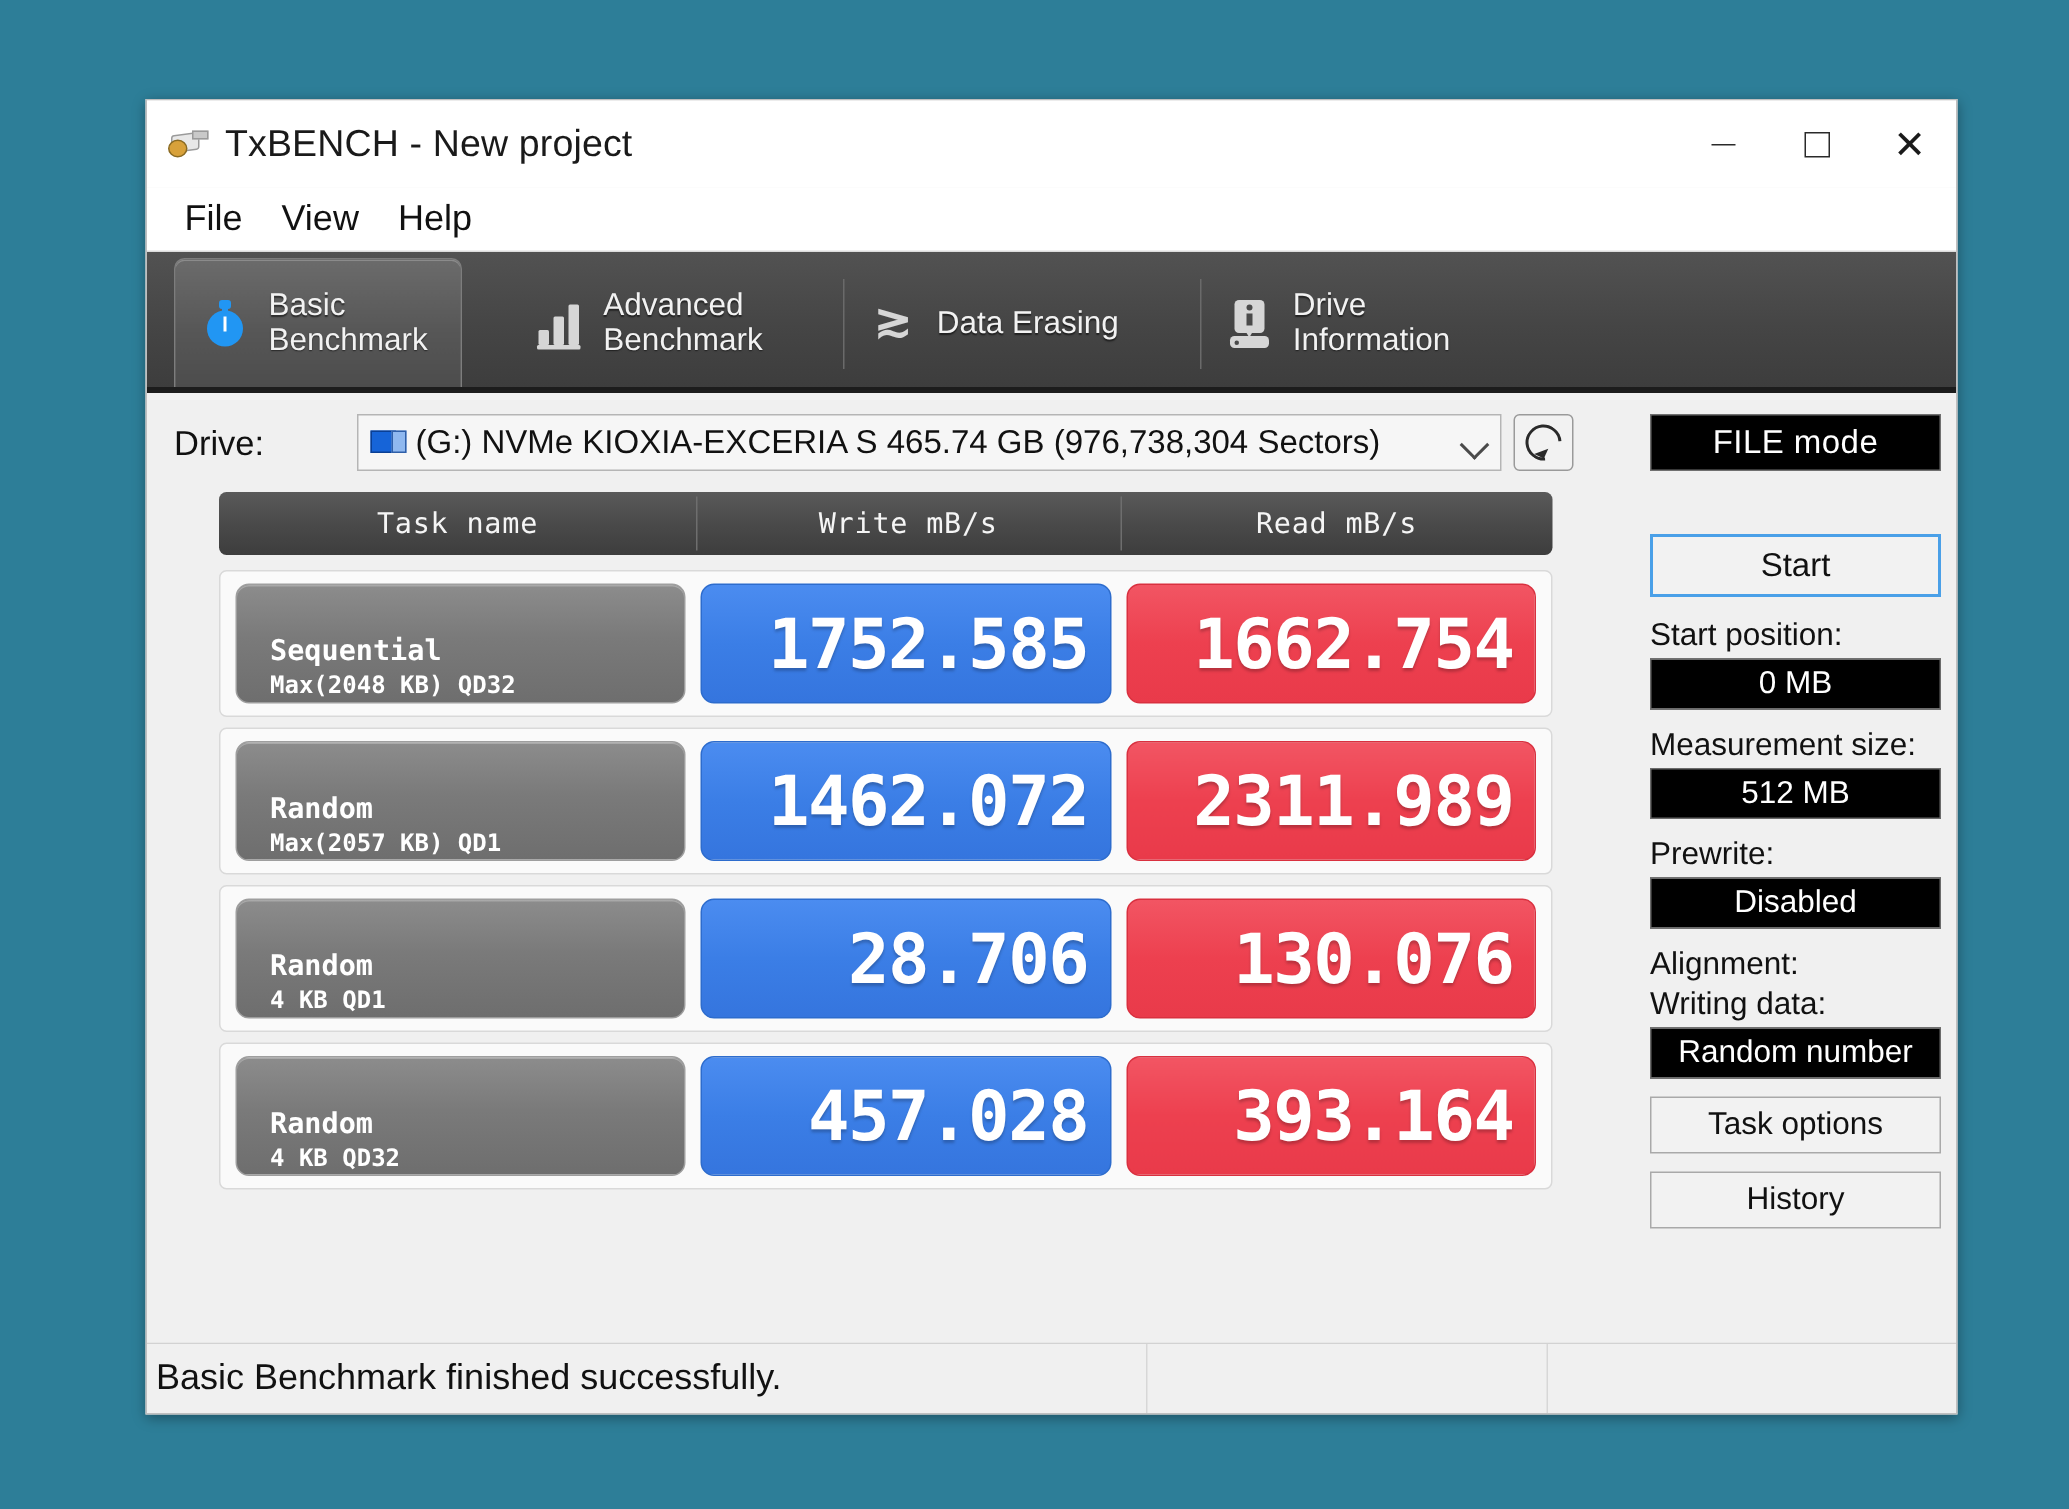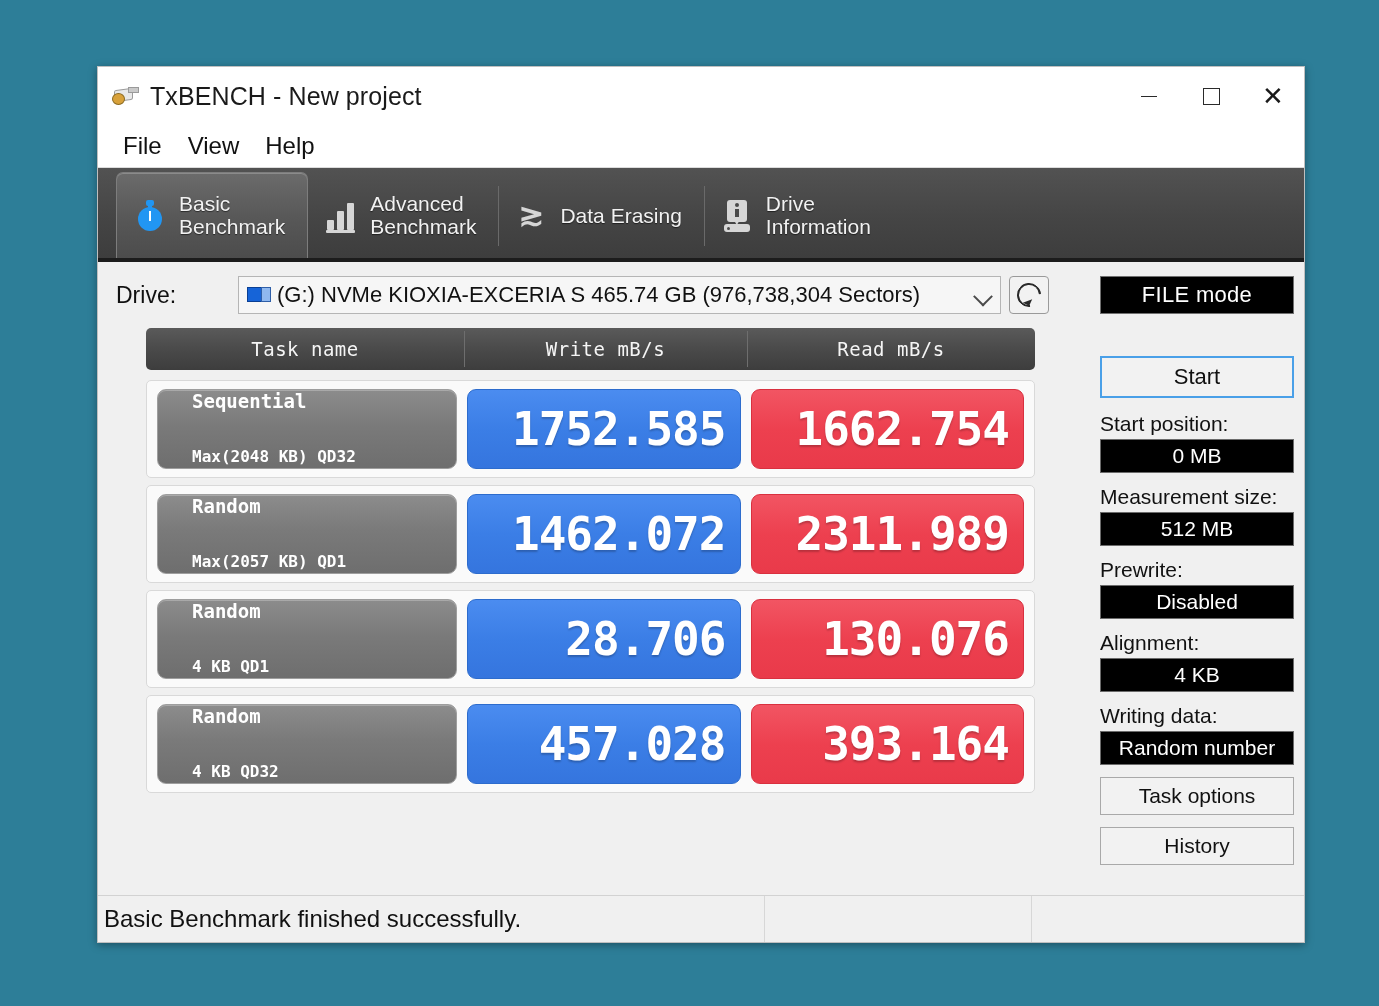--- a/index.html
+++ b/index.html
@@ -122,20 +122,21 @@
   .tabstrip {
     height: 84px;
     background: #4a4a4a;
     background: linear-gradient(to bottom, #525252 0%, #454545 55%, #3d3d3d 100%);
     display: flex;
     align-items: stretch;
     padding: 6px 0 0 18px;
     border-bottom: 4px solid #1c1c1c;
     flex: 0 0 auto;
     position: relative;
+    gap: 32px;
   }
   .tab {
     display: flex;
     align-items: center;
     gap: 12px;
     padding: 0 22px 0 16px;
     position: relative;
     cursor: default;
     min-width: 150px;
   }
@@ -364,22 +365,22 @@
   }
   .cell-task {
     flex: 0 0 300px;
     height: 80px;
     border-radius: 9px;
     background: linear-gradient(to bottom, #8c8c8c 0%, #7a7a7a 45%, #6e6e6e 100%);
     border: 1px solid #9e9e9e;
     box-shadow: inset 0 1px 0 rgba(255,255,255,0.25);
     display: flex;
     flex-direction: column;
-    justify-content: space-between;
-    padding-left: 34px;
+    justify-content: flex-end;
+    padding-left: 22px;
     box-sizing: border-box;
   }
   .task-l1 {
     color: #ffffff;
     font-family: "DejaVu Sans Mono", monospace;
     font-size: 19px;
     font-weight: bold;
     line-height: 1.25;
   }
   .task-l2 {
@@ -630,21 +631,20 @@
       <div class="field-label">Start position:</div>
       <div class="field-value">0 MB</div>
 
       <div class="field-label">Measurement size:</div>
       <div class="field-value">512 MB</div>
 
       <div class="field-label">Prewrite:</div>
       <div class="field-value">Disabled</div>
 
       <div class="field-label">Alignment:</div>
-      <div class="field-value">4 KB</div>
 
       <div class="field-label">Writing data:</div>
       <div class="field-value">Random number</div>
 
       <div class="side-btn">Task options</div>
       <div class="side-btn">History</div>
     </div>
   </div>
 
   <div class="statusbar">

